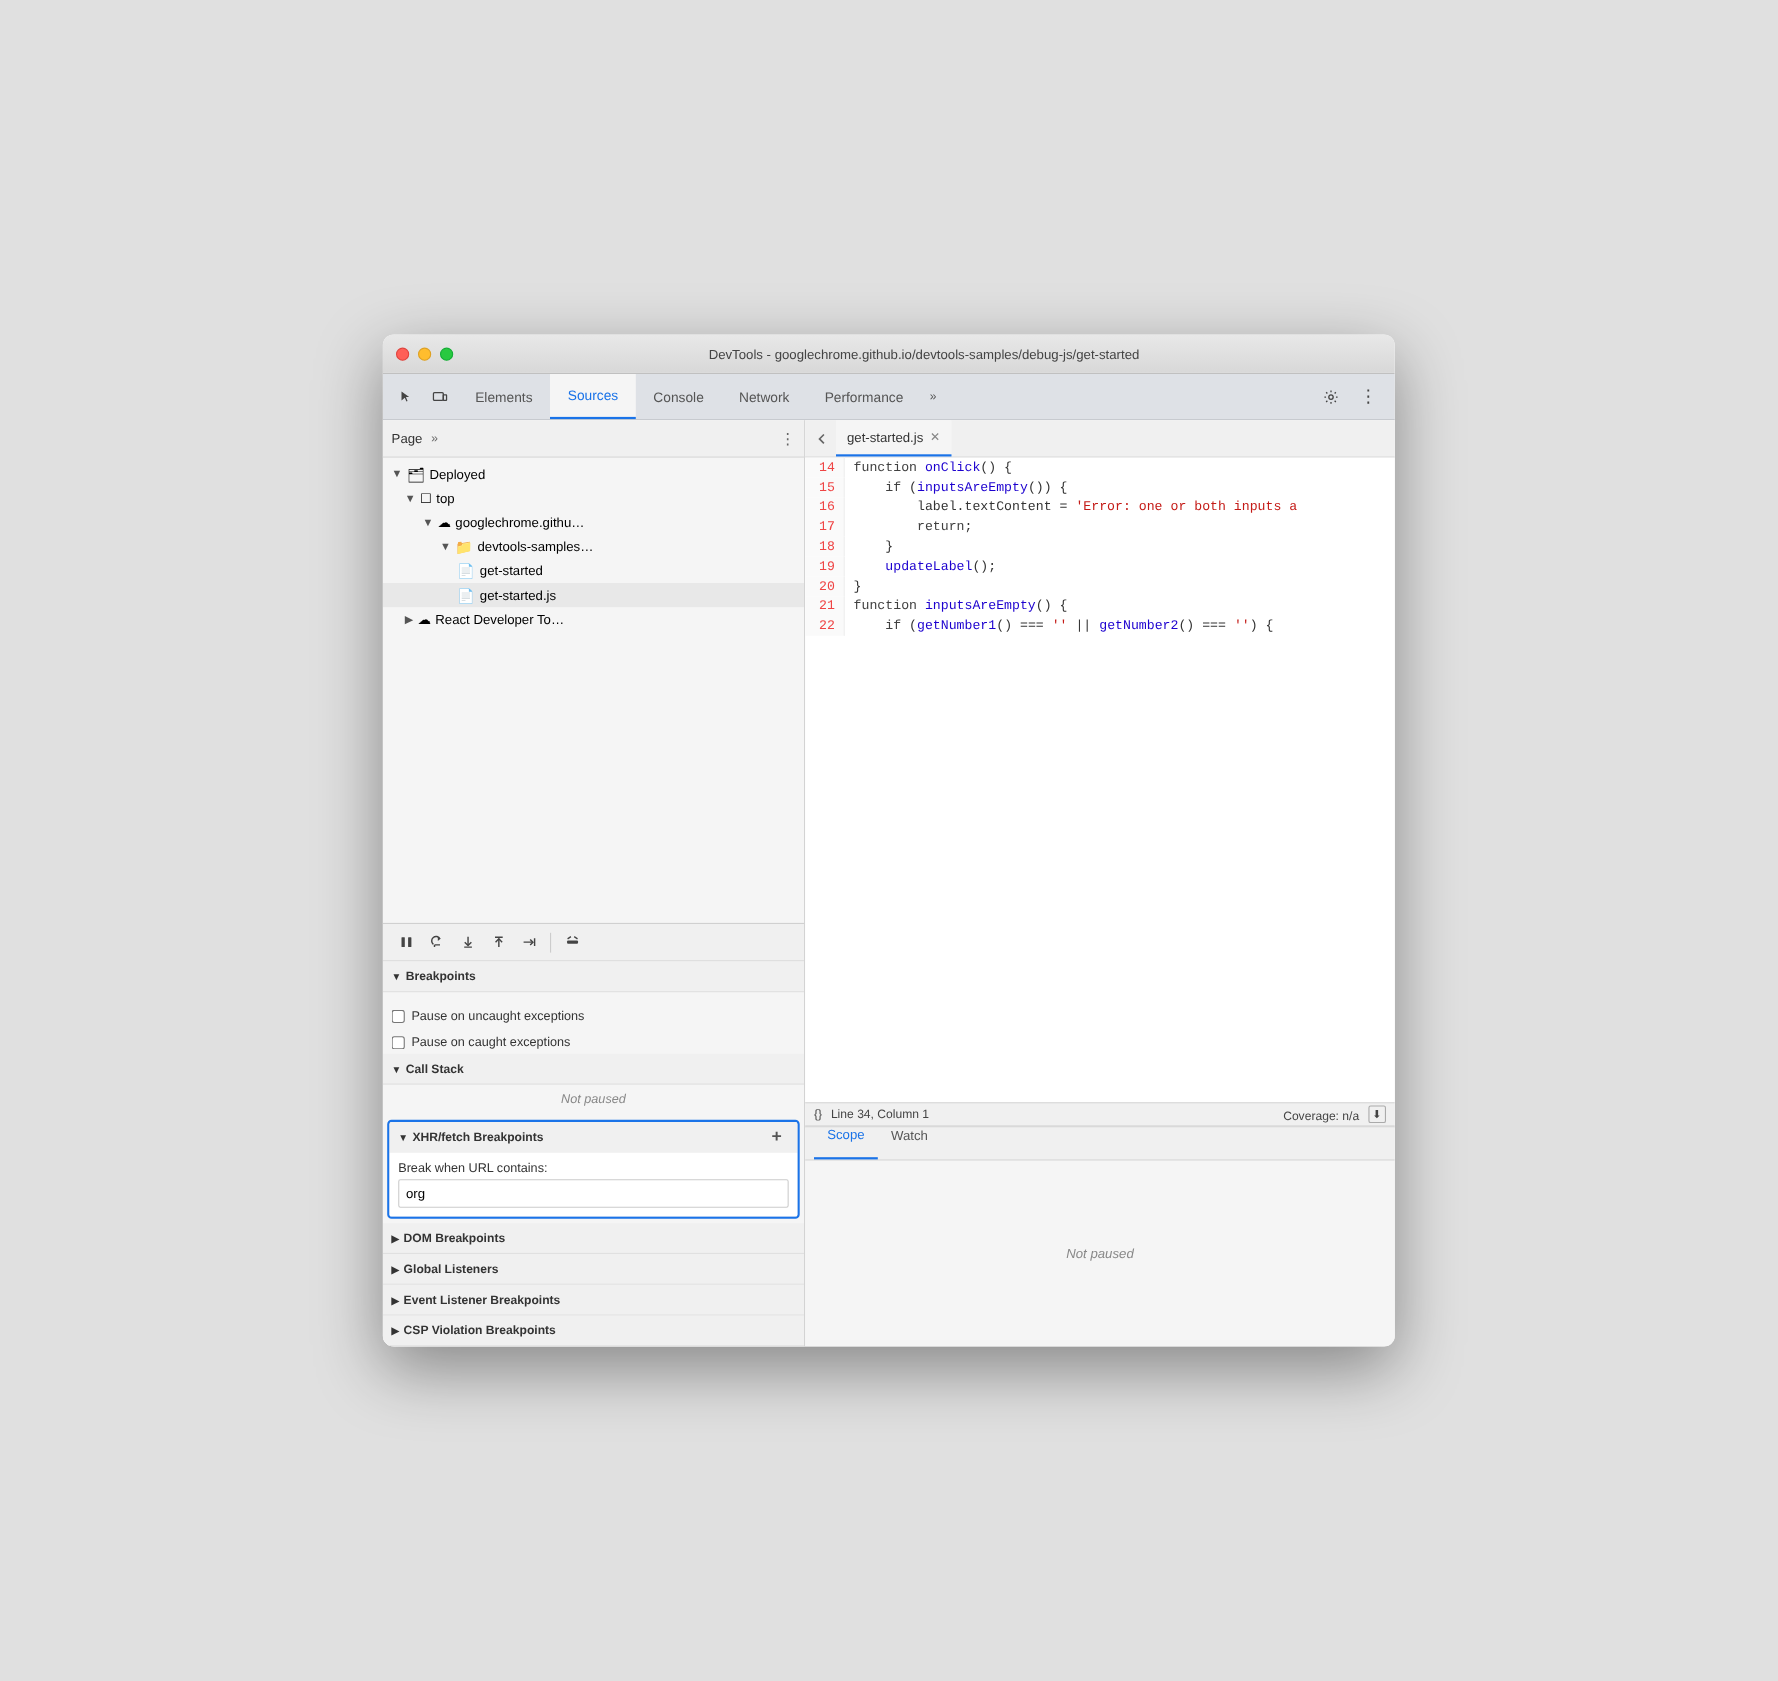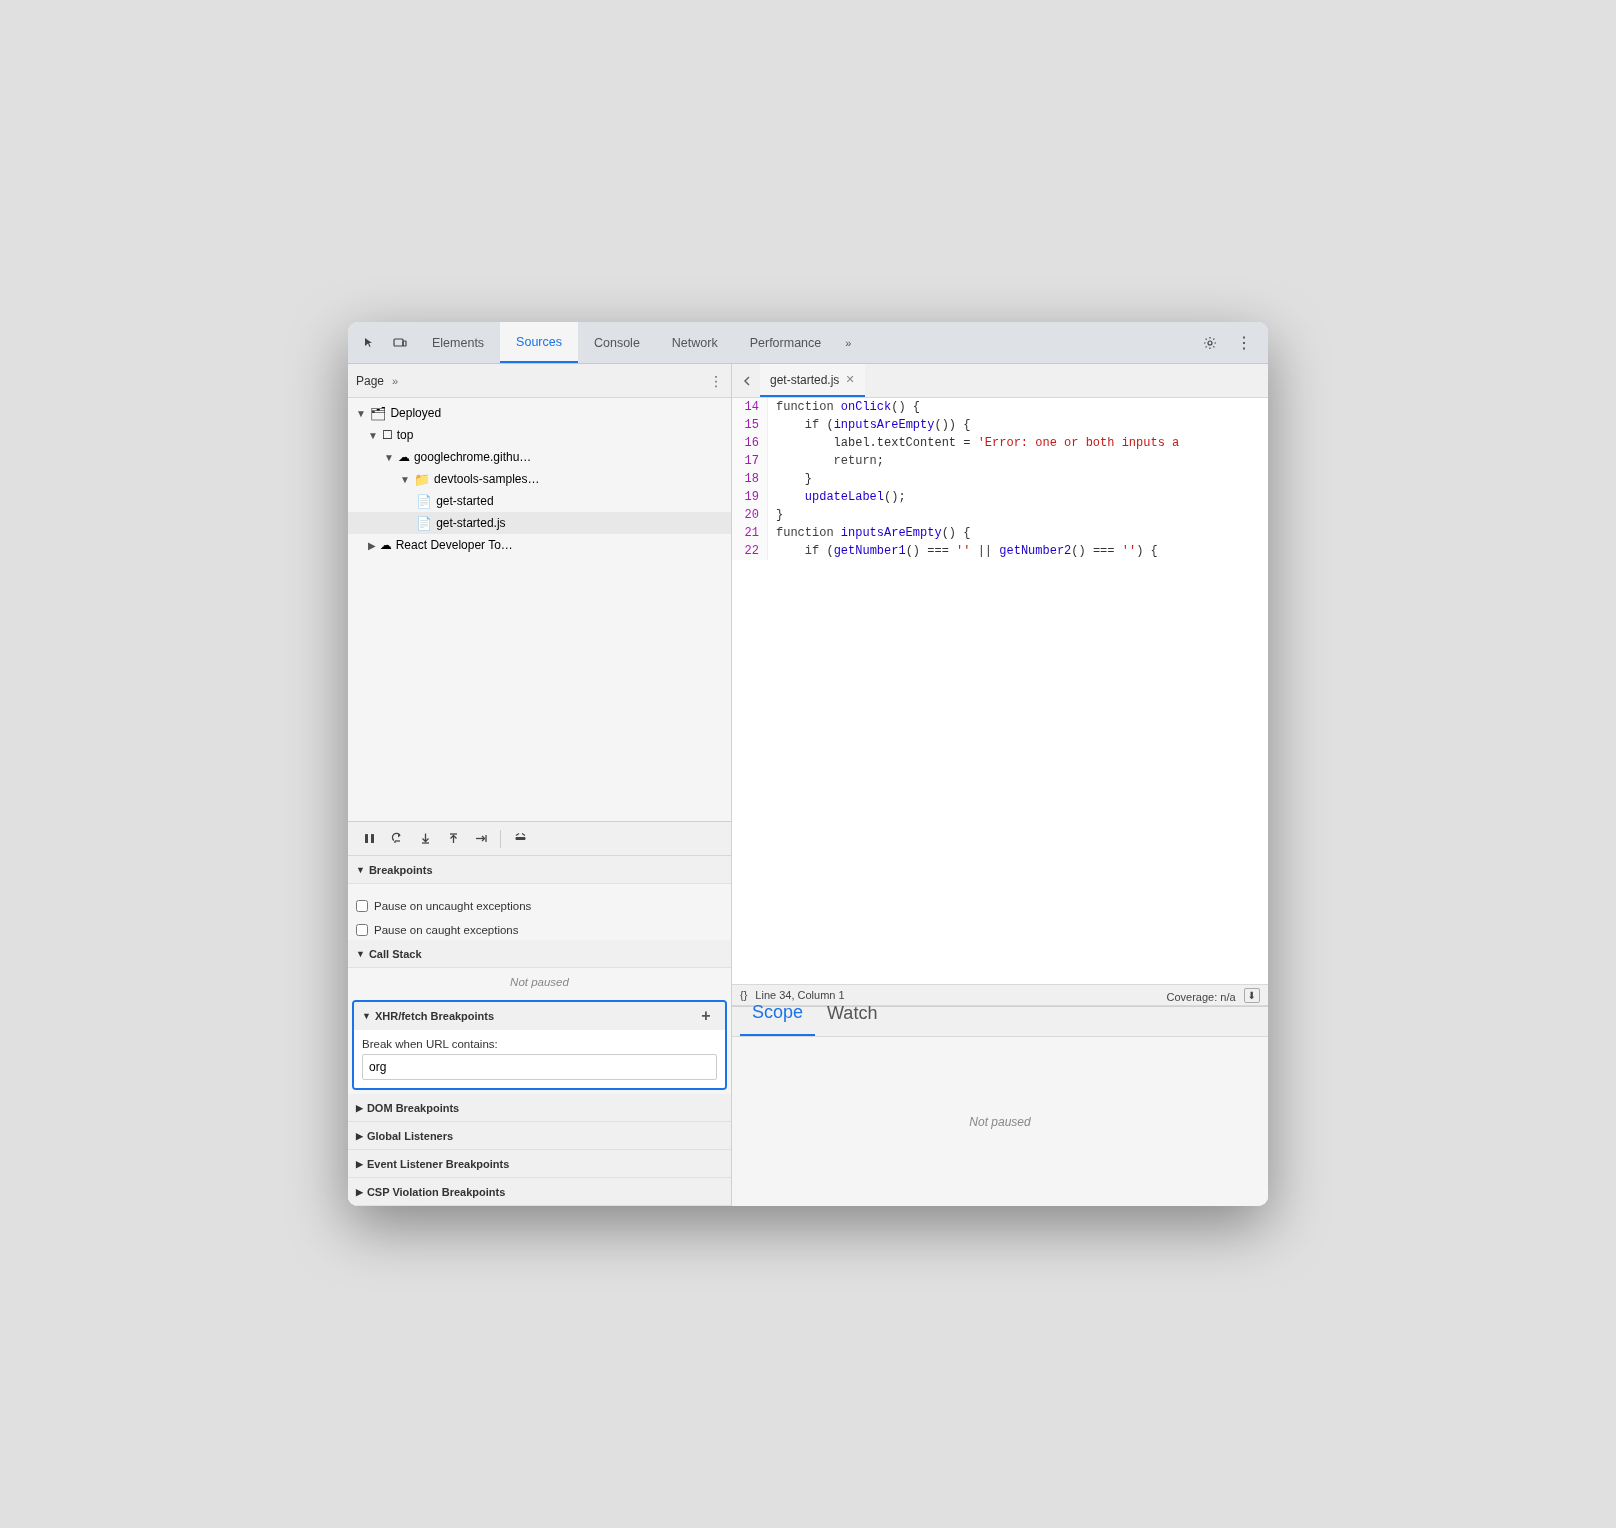--- a/index.html
+++ b/index.html
@@ -337,21 +337,21 @@
     }
     .code-line {
       display: flex;
       min-height: 18px;
     }
     .line-num {
       width: 36px;
       min-width: 36px;
       text-align: right;
       padding-right: 8px;
-      color: #a21caf;
+      color: #ef4444;
       user-select: none;
       background: #fafafa;
       border-right: 1px solid #eee;
     }
     .line-code {
       padding-left: 8px;
       white-space: pre;
       color: #333;
     }
     .kw { color: #404040; font-weight: normal; }
@@ -389,21 +389,21 @@
       align-items: flex-end;
       background: #f0f0f0;
       border-bottom: 1px solid #d8d8d8;
       padding: 0 8px;
     }
     .scope-tab {
       padding: 0 12px;
       height: 45px;
       display: flex;
       align-items: center;
-      font-size: 18px;
+      font-size: 12px;
       color: #555;
       cursor: pointer;
       position: relative;
     }
     .scope-tab.active {
       color: #1a73e8;
       border-bottom: 2px solid #1a73e8;
     }
     .scope-content {
       flex: 1;
@@ -413,20 +413,28 @@
       font-style: italic;
       color: #888;
       font-size: 12px;
     }
   </style>
 </head>
 <body>
 
 <div class="window">
 
+  <div class="titlebar">
+    <div class="traffic-lights">
+      <div class="traffic-light tl-close"></div>
+      <div class="traffic-light tl-minimize"></div>
+      <div class="traffic-light tl-maximize"></div>
+    </div>
+    <div class="titlebar-title">DevTools - googlechrome.github.io/devtools-samples/debug-js/get-started</div>
+  </div>
 
   <div class="tabbar">
     <div class="tab-icon-btn">
       <svg width="14" height="14" viewBox="0 0 14 14" fill="none" xmlns="http://www.w3.org/2000/svg">
         <path d="M2 2L2 10L5 7.5L6.5 11L7.5 10.5L6 7L9 7L2 2Z" fill="#444"></path>
       </svg>
     </div>
     <div class="tab-icon-btn">
       <svg width="14" height="14" viewBox="0 0 14 14" fill="#444">
         <rect x="1" y="3" width="9" height="7" rx="1" fill="none" stroke="#444" stroke-width="1.2"></rect>

